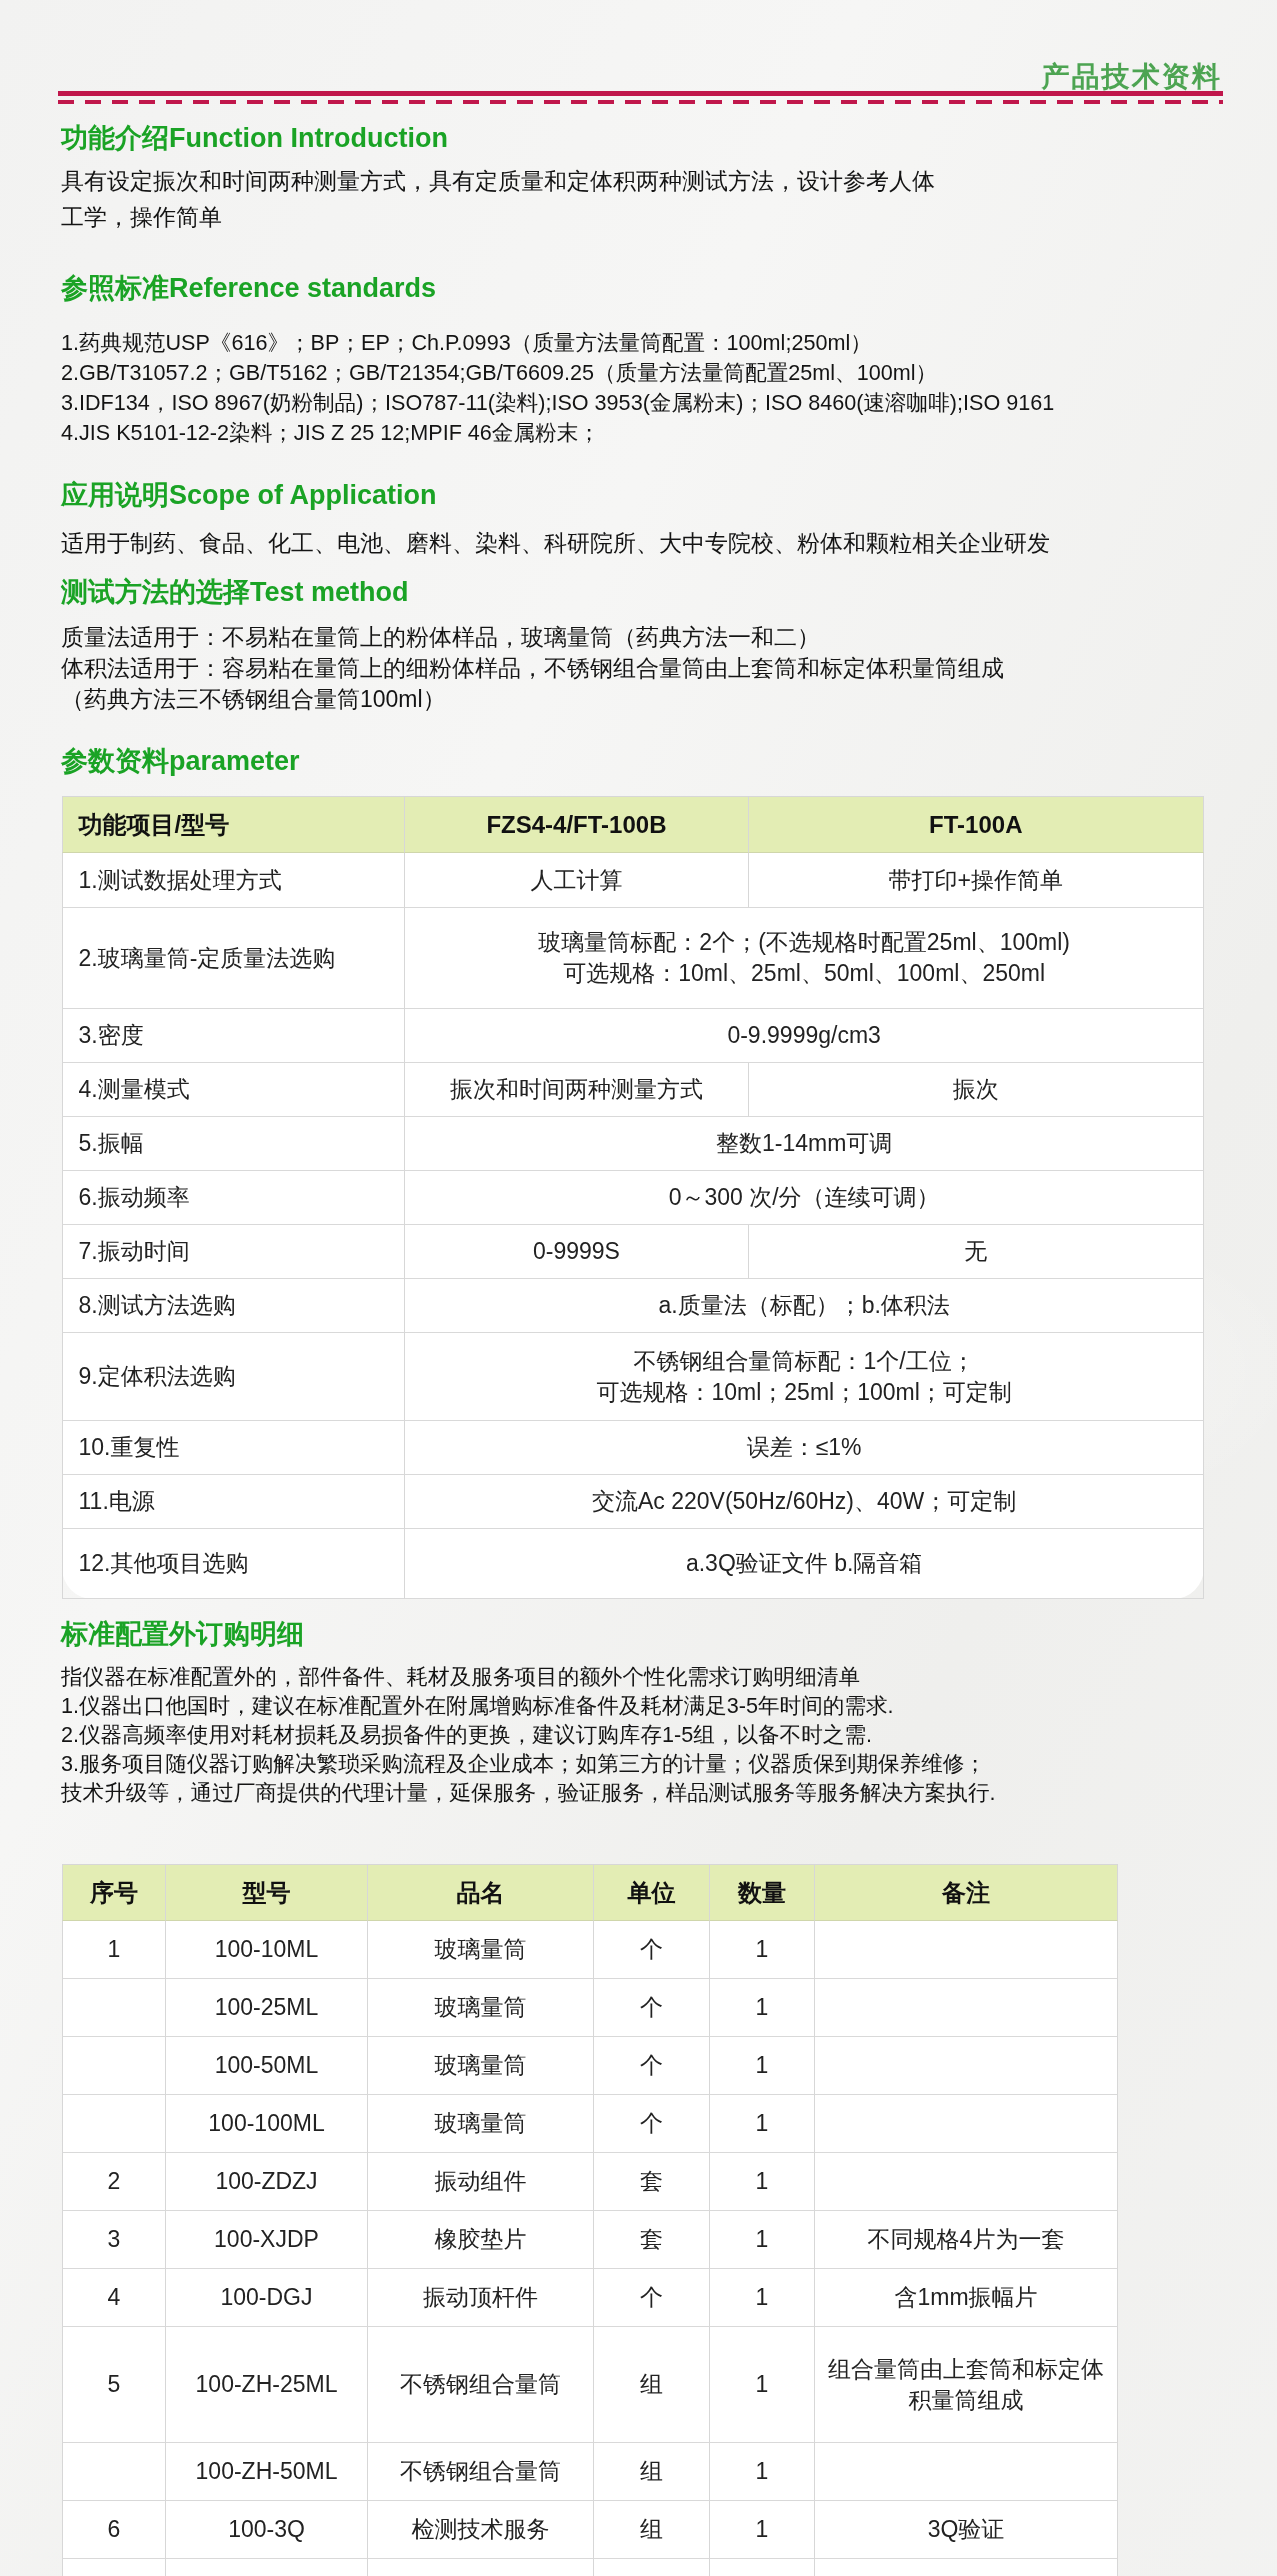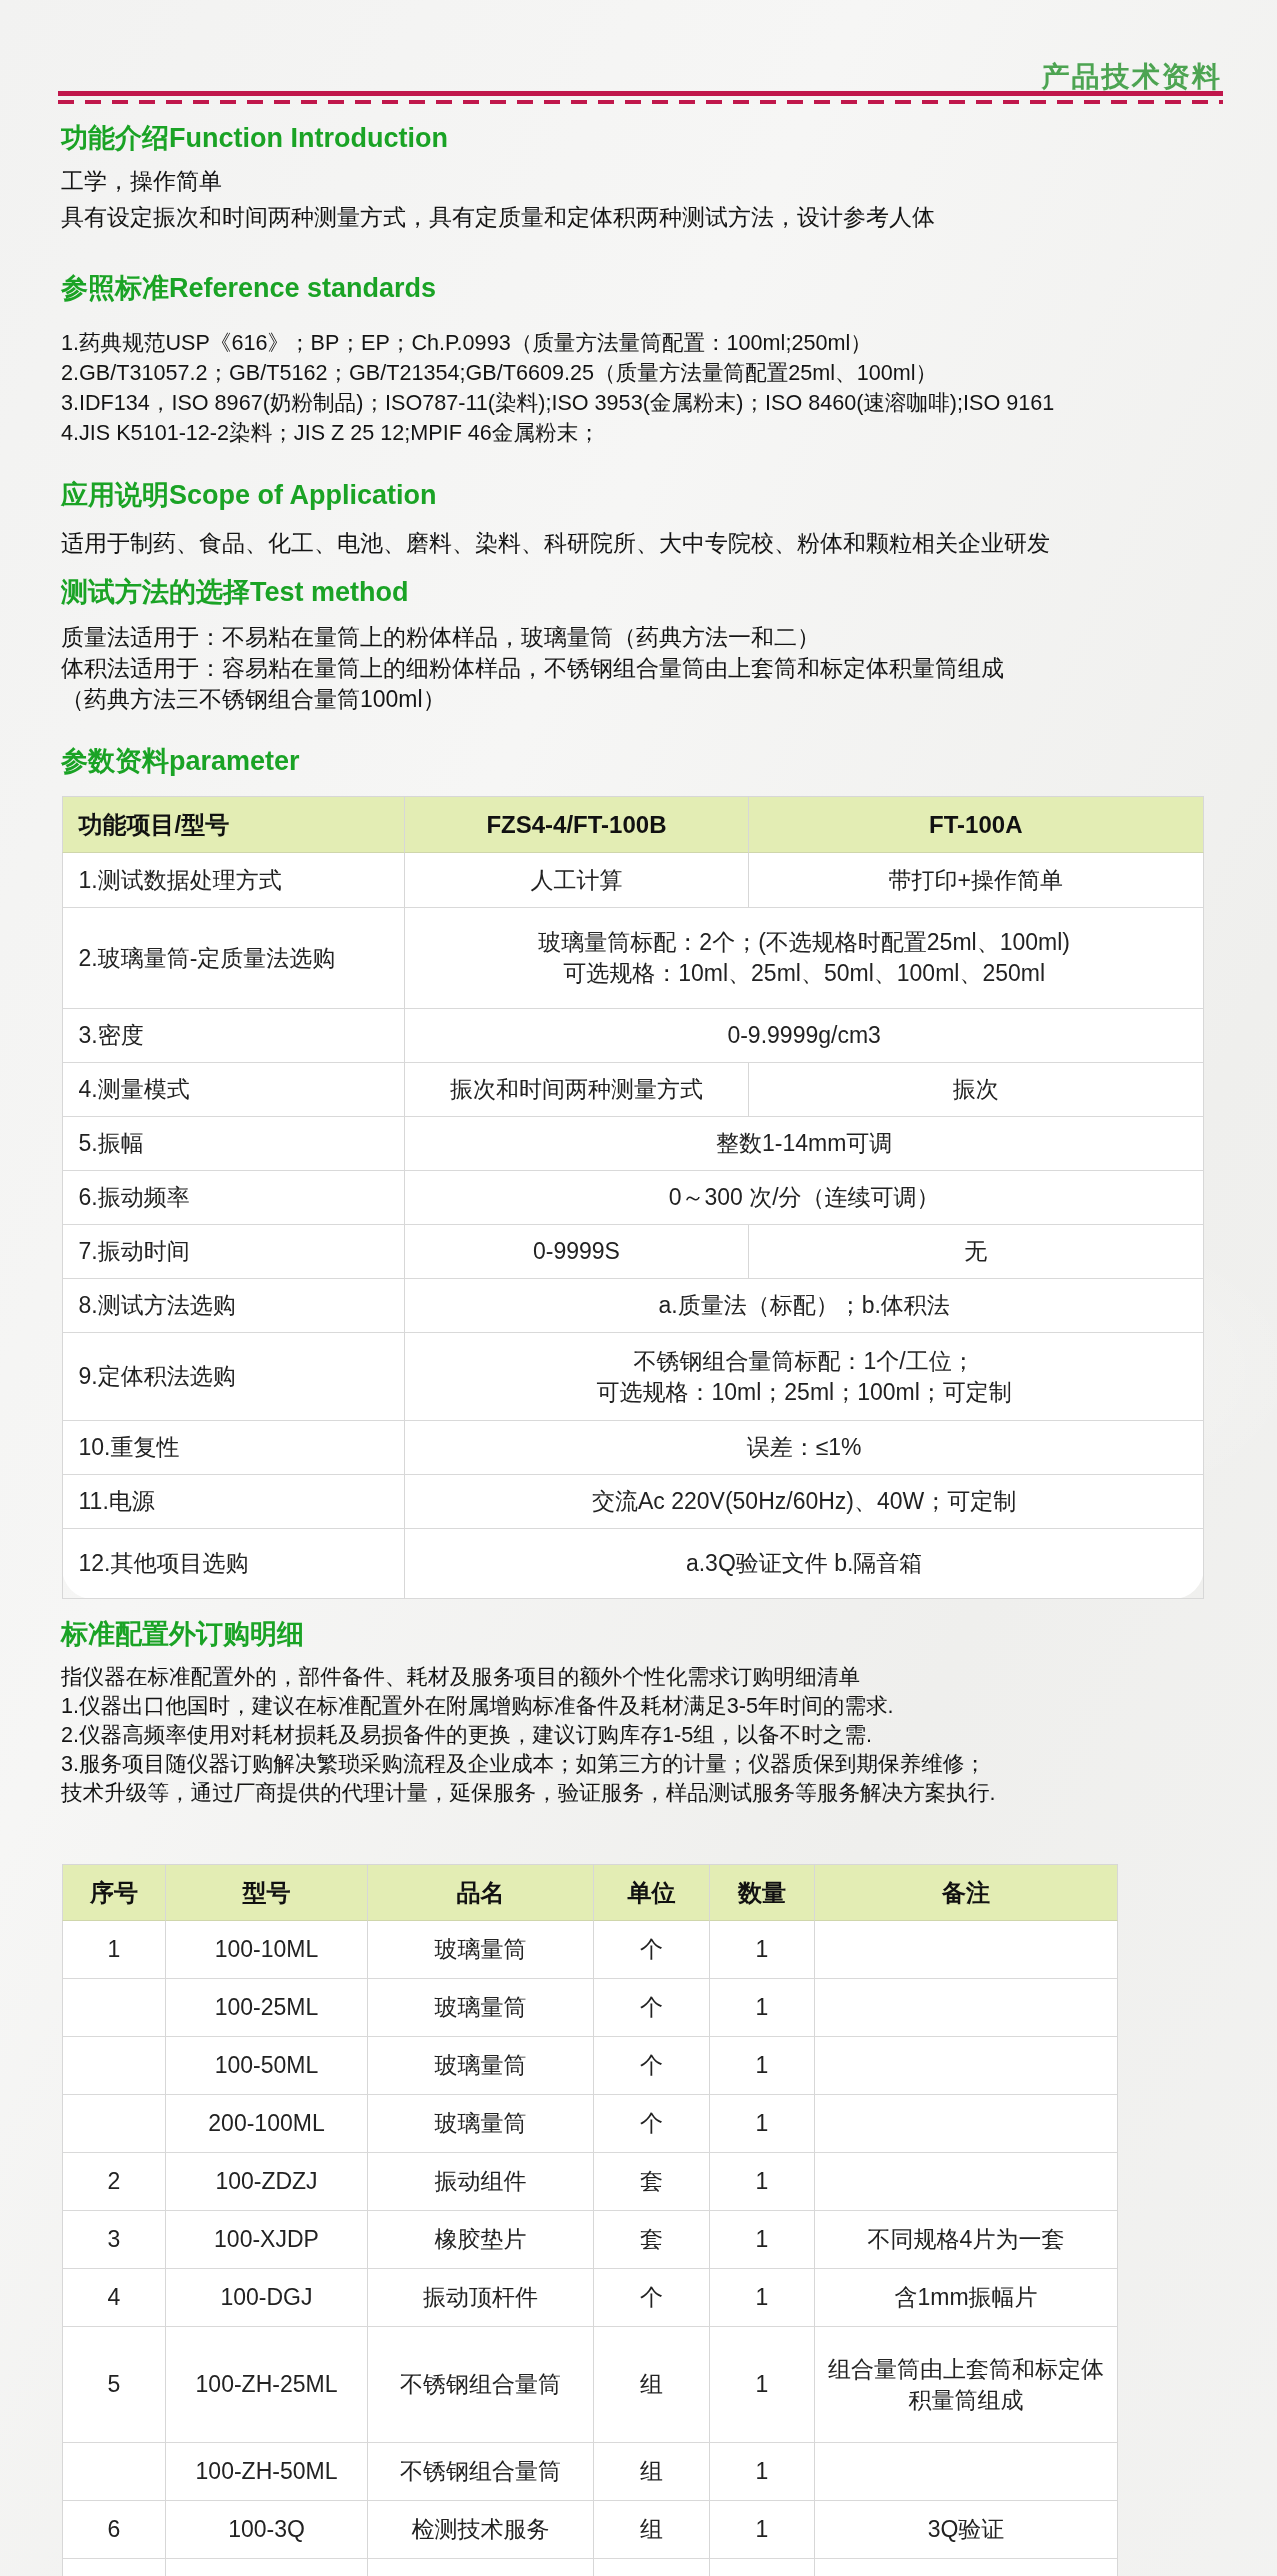--- a/index.html
+++ b/index.html
@@ -37,22 +37,22 @@
 <body>
 
 <div id="canvas">
 
   <div class="abs corner">产品技术资料</div>
   <div class="abs rule-solid"></div>
   <div class="abs rule-dashed"></div>
 
   <div class="abs h" style="top:122px">功能介绍Function Introduction</div>
   <div class="abs body-txt lines-70" style="top:163px">
+    <div>具有设定振次和时间两种测量方式，具有定质量和定体积两种测试方法，设计参考人体</div>
     <div>工学，操作简单</div>
-    <div>具有设定振次和时间两种测量方式，具有定质量和定体积两种测试方法，设计参考人体</div>
   </div>
 
   <div class="abs h" style="top:272px">参照标准Reference standards</div>
   <div class="abs body-txt lines-59" style="top:328px">
     <div>1.药典规范USP《616》；BP；EP；Ch.P.0993（质量方法量筒配置：100ml;250ml）</div>
     <div>2.GB/T31057.2；GB/T5162；GB/T21354;GB/T6609.25（质量方法量筒配置25ml、100ml）</div>
     <div>3.IDF134，ISO 8967(奶粉制品)；ISO787-11(染料);ISO 3953(金属粉末)；ISO 8460(速溶咖啡);ISO 9161</div>
     <div>4.JIS K5101-12-2染料；JIS Z 25 12;MPIF 46金属粉末；</div>
   </div>
 
@@ -186,21 +186,21 @@
         <tr style="height: 58px;">
           <td></td>
           <td>100-50ML</td>
           <td>玻璃量筒</td>
           <td>个</td>
           <td>1</td>
           <td></td>
         </tr>
         <tr style="height: 58px;">
           <td></td>
-          <td>200-100ML</td>
+          <td>100-100ML</td>
           <td>玻璃量筒</td>
           <td>个</td>
           <td>1</td>
           <td></td>
         </tr>
         <tr style="height: 58px;">
           <td>2</td>
           <td>100-ZDZJ</td>
           <td>振动组件</td>
           <td>套</td>

